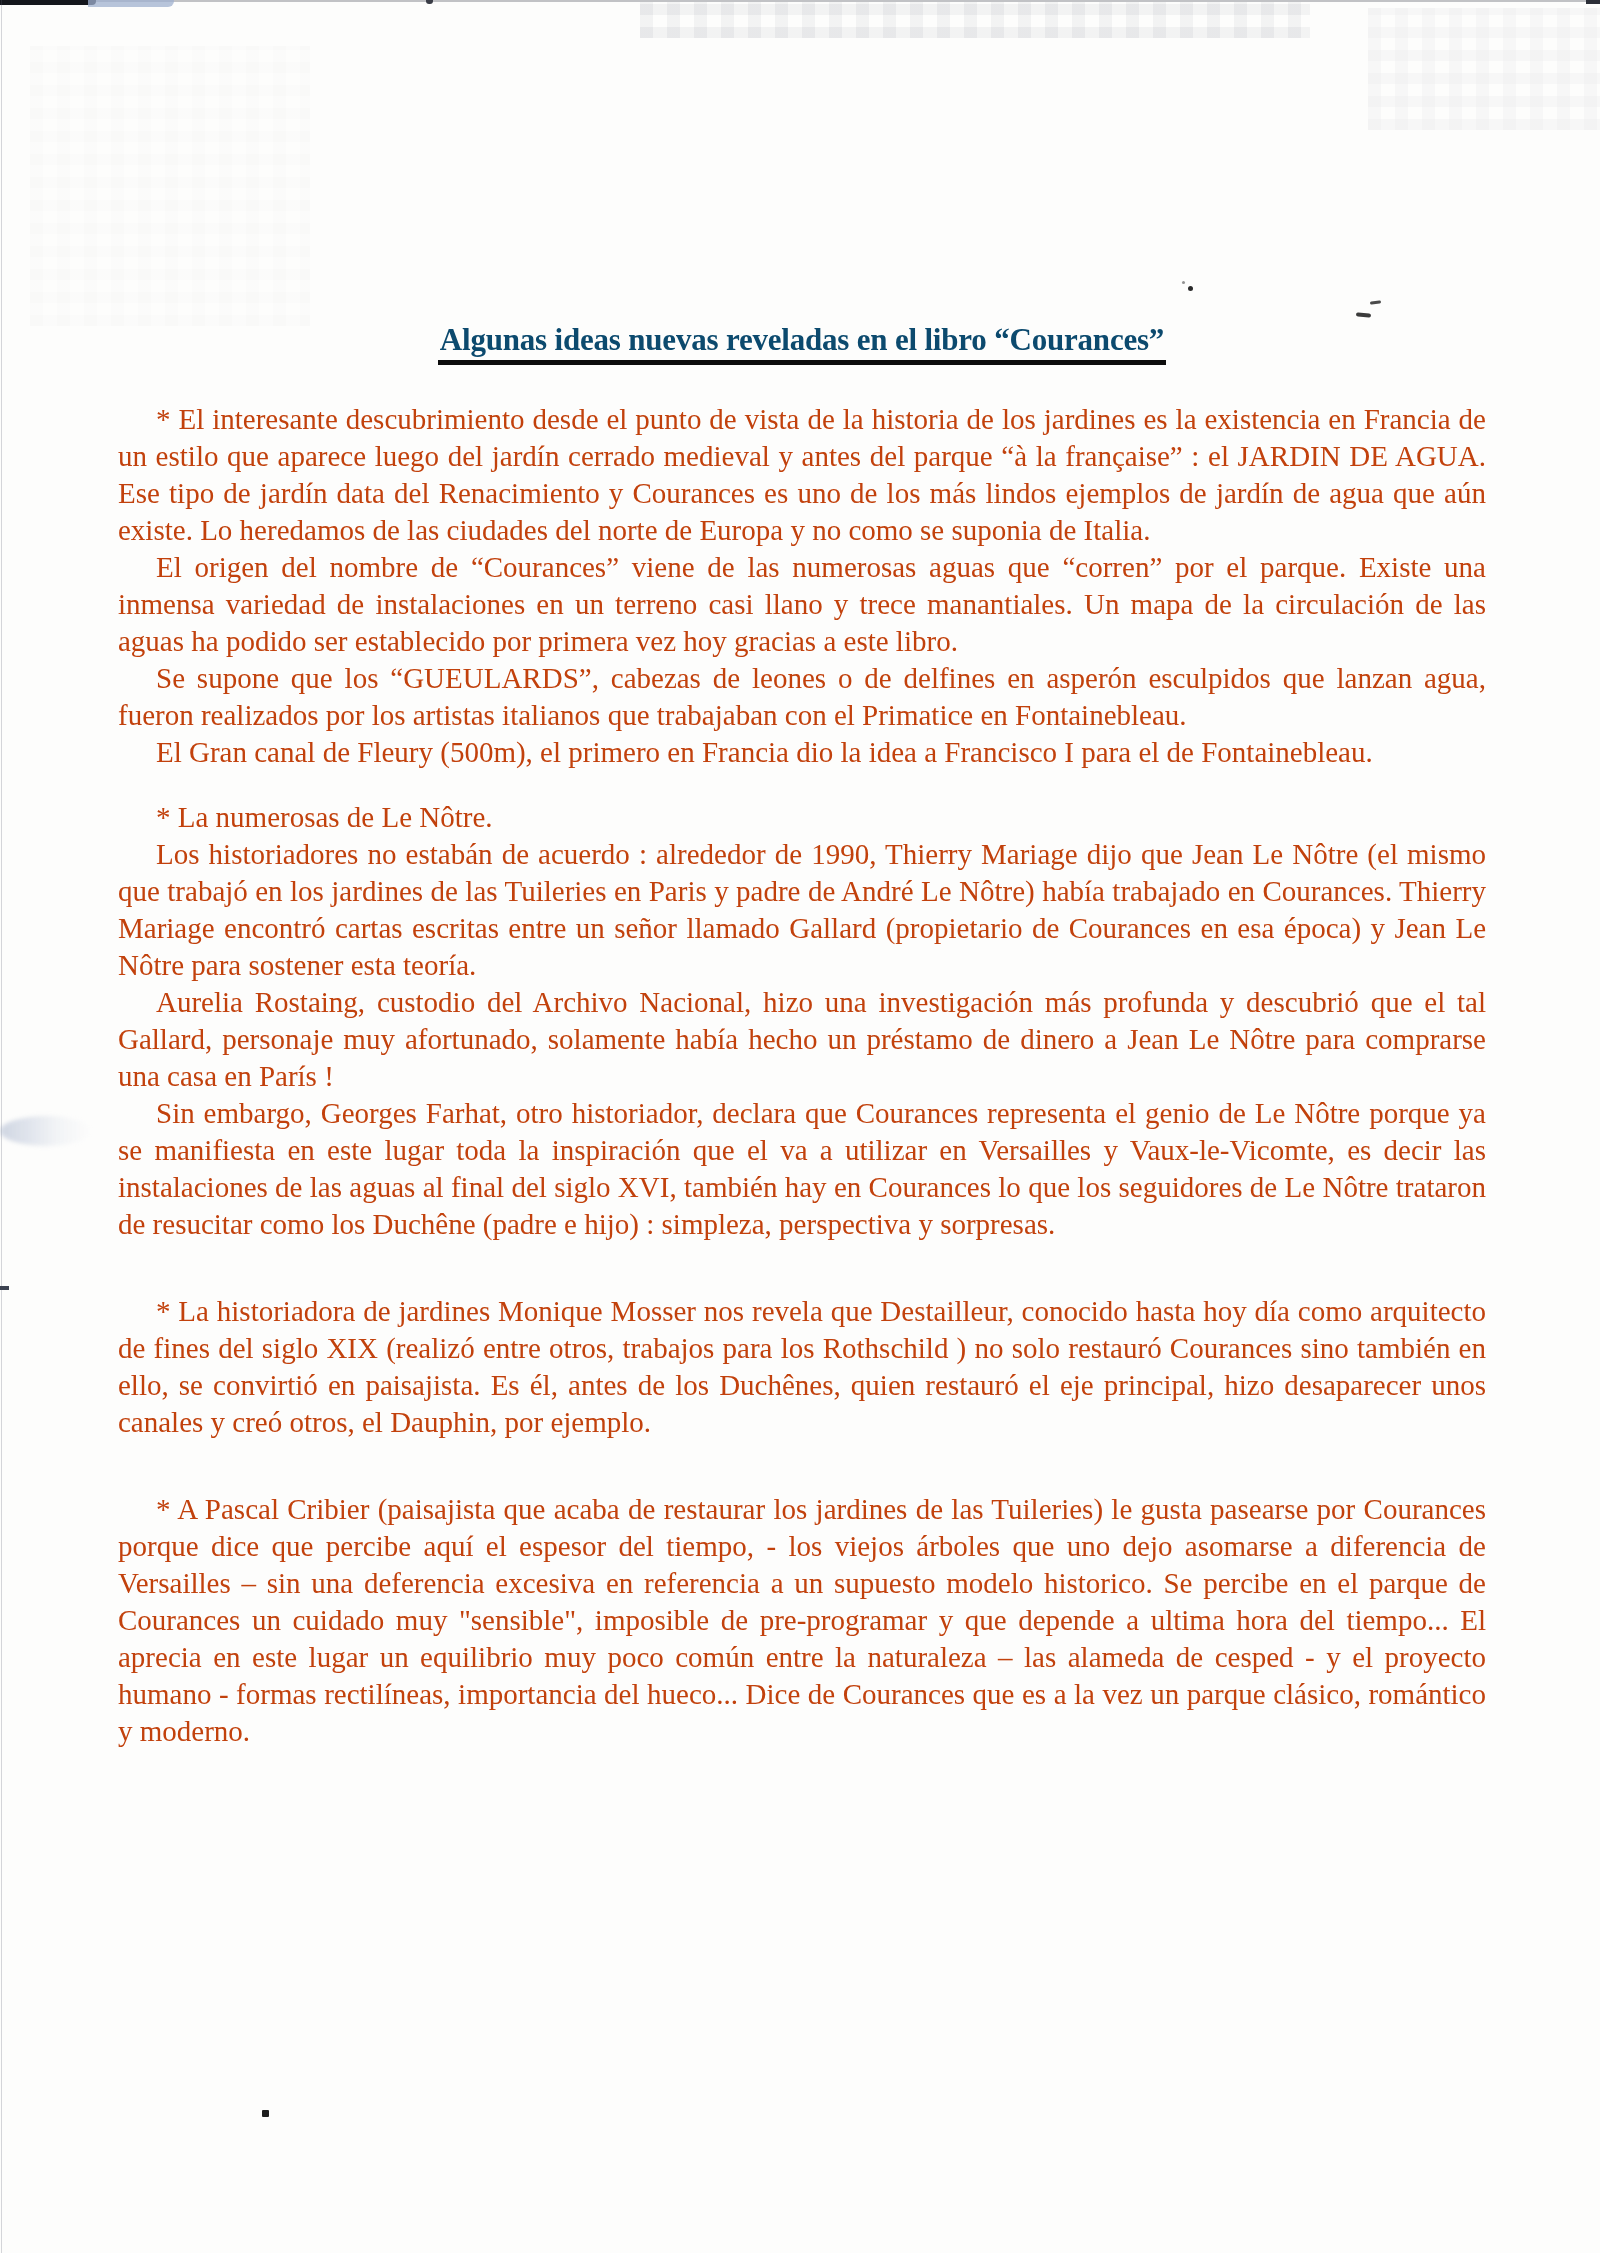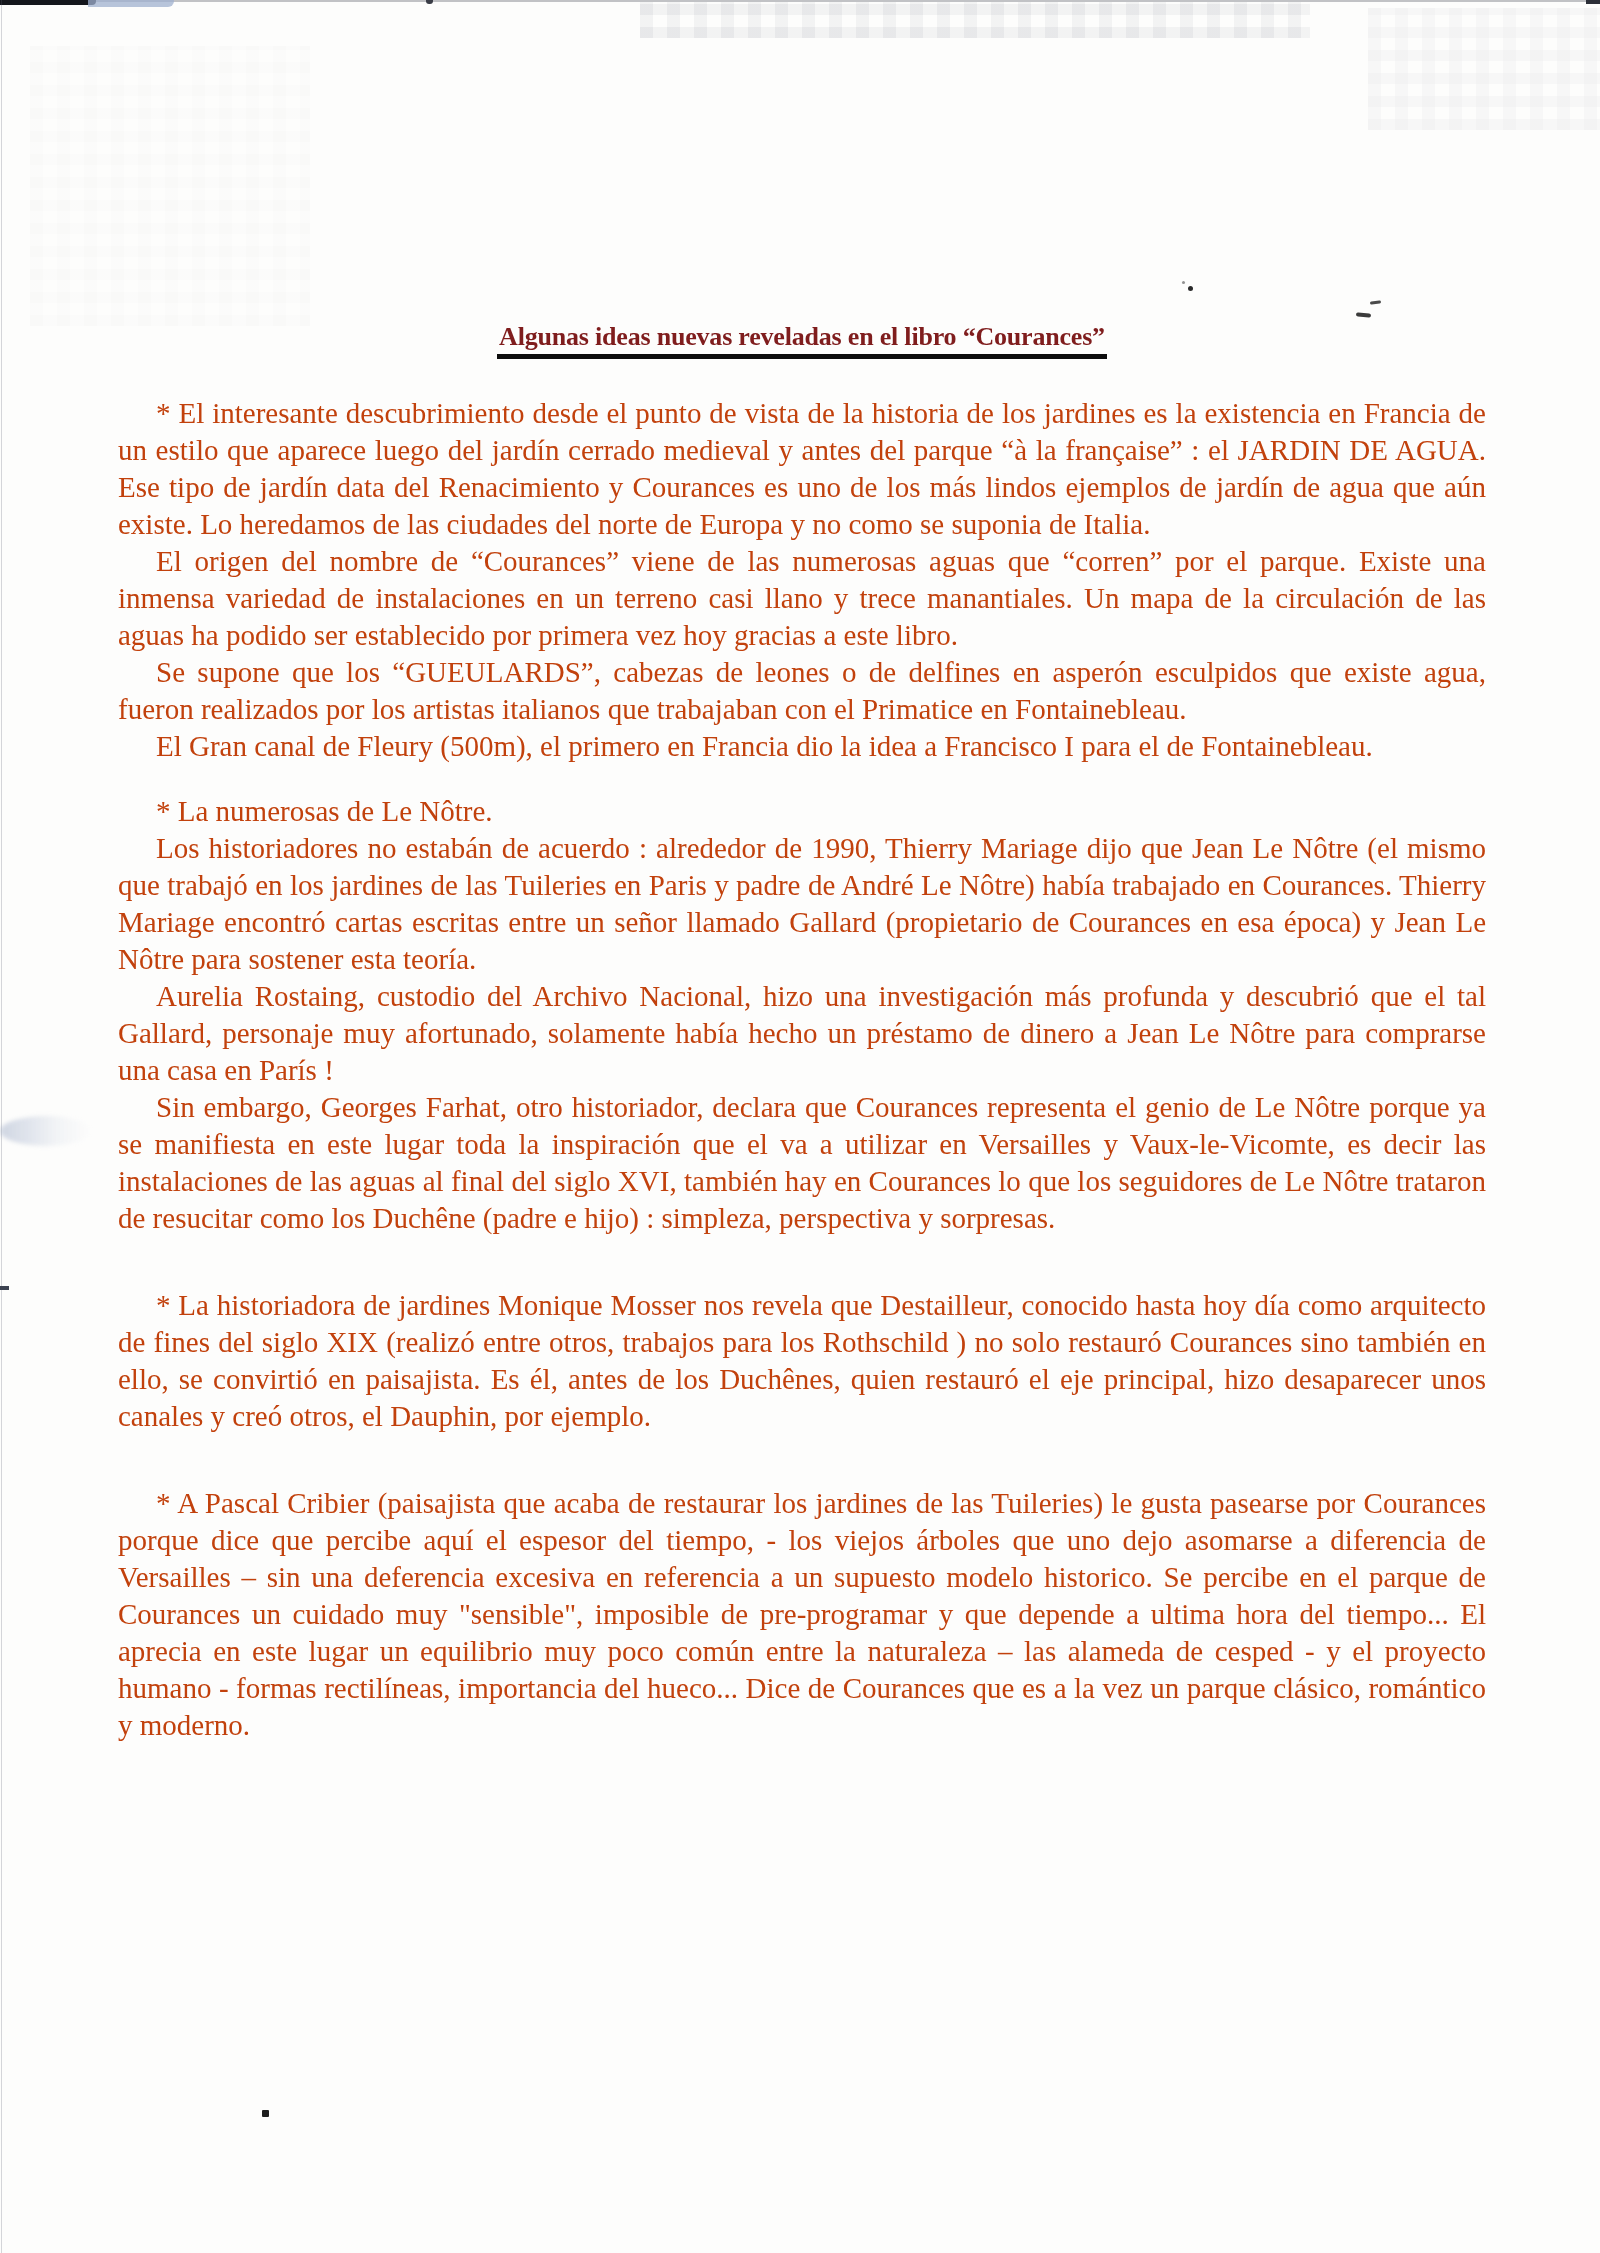--- a/index.html
+++ b/index.html
@@ -41,24 +41,24 @@
   .dot-bottom{left:262px;top:2110px;width:7px;height:7px;background:#1d1d1d;border-radius:1px;}
   
   .content{
     position:absolute;
     left:118px;top:322px;width:1368px;
     color:#141414;
   }
   .title{
     margin:0 0 36px 0;
     text-align:center;
-    font-size:26px;
+    font-size:31px;
     font-weight:bold;
     letter-spacing:-0.2px;
-    color:#7f1d1d;
+    color:#0c4a6e;
   }
   .title .title-text{
     display:inline-block;
     border-bottom:5px solid #0d0d0d;
     padding:0 2px 2px 2px;
   }
   .para{
     margin:0;
     font-size:29px;
     line-height:37px;
@@ -88,21 +88,21 @@
   <div class="artifact speck-1"></div>
   <div class="artifact speck-2a"></div>
   <div class="artifact speck-2b"></div>
   <div class="artifact dot-bottom"></div>
 
   <div class="content">
     <h1 class="title"><span class="title-text">Algunas ideas nuevas reveladas en el libro “Courances”</span></h1>
 
     <p class="para">* El interesante descubrimiento desde el punto de vista de la historia de los jardines es la existencia en Francia de un estilo que aparece luego del jardín cerrado medieval y antes del parque “à la française” : el JARDIN DE  AGUA. Ese tipo de jardín data del Renacimiento y Courances es uno de los más lindos ejemplos de jardín de agua que aún existe. Lo heredamos de las ciudades del norte de Europa y no como se suponia de Italia.</p>
     <p class="para">El origen del nombre de “Courances” viene de las numerosas aguas que “corren” por el parque. Existe una inmensa variedad de instalaciones en un terreno casi llano y trece manantiales. Un mapa de la circulación de las aguas ha podido ser establecido por primera vez hoy gracias a este libro.</p>
-    <p class="para">Se supone que los “GUEULARDS”, cabezas de leones o de delfines en asperón esculpidos que existe agua, fueron realizados por los artistas italianos que trabajaban con el Primatice en Fontainebleau.</p>
+    <p class="para">Se supone que los “GUEULARDS”, cabezas de leones o de delfines en asperón esculpidos que lanzan agua, fueron realizados por los artistas italianos que trabajaban con el Primatice en Fontainebleau.</p>
     <p class="para">El Gran canal de Fleury (500m), el primero en Francia dio la idea a Francisco I para el de Fontainebleau.</p>
     <p class="para gap-small">* La numerosas de Le Nôtre.</p>
     <p class="para">Los historiadores no estabán de acuerdo : alrededor de 1990, Thierry Mariage dijo que Jean Le Nôtre (el mismo que trabajó en los jardines de las Tuileries en Paris y padre de André Le Nôtre) había trabajado en Courances. Thierry Mariage encontró cartas escritas entre un señor llamado Gallard (propietario de Courances en esa época) y Jean Le Nôtre para sostener esta teoría.</p>
     <p class="para">Aurelia Rostaing, custodio del Archivo Nacional, hizo una investigación más profunda y descubrió que el tal Gallard, personaje muy afortunado, solamente había hecho un préstamo de dinero a Jean Le Nôtre para comprarse una casa en París !</p>
     <p class="para">Sin embargo, Georges Farhat, otro historiador, declara que Courances representa el genio de Le Nôtre porque ya se manifiesta en este lugar toda la inspiración que el va a utilizar en Versailles y Vaux-le-Vicomte, es decir las instalaciones de las aguas al final del siglo XVI, también hay en Courances lo que los seguidores de Le Nôtre trataron de resucitar como los Duchêne (padre e hijo) : simpleza, perspectiva y sorpresas.</p>
     <p class="para gap">* La historiadora de jardines Monique Mosser nos revela que Destailleur, conocido hasta hoy día como arquitecto de fines del siglo XIX (realizó entre otros, trabajos para los Rothschild ) no solo restauró Courances sino también en ello, se convirtió en paisajista. Es él, antes de los Duchênes, quien restauró el eje principal, hizo desaparecer unos canales y creó otros, el Dauphin, por ejemplo.</p>
     <p class="para gap">* A Pascal Cribier (paisajista que acaba de restaurar los jardines de las Tuileries) le gusta pasearse por Courances porque dice que percibe aquí el espesor del tiempo, - los viejos árboles que uno dejo asomarse a diferencia de Versailles – sin una deferencia excesiva en referencia a un supuesto modelo historico. Se percibe en el parque de Courances un cuidado muy "sensible", imposible de pre-programar y que depende a ultima hora del tiempo... El aprecia en este lugar un equilibrio muy poco común entre la naturaleza – las alameda de cesped - y el proyecto humano - formas rectilíneas, importancia del hueco... Dice de Courances que es a la vez un parque clásico, romántico y moderno.</p>
   </div>
 
 </div>

